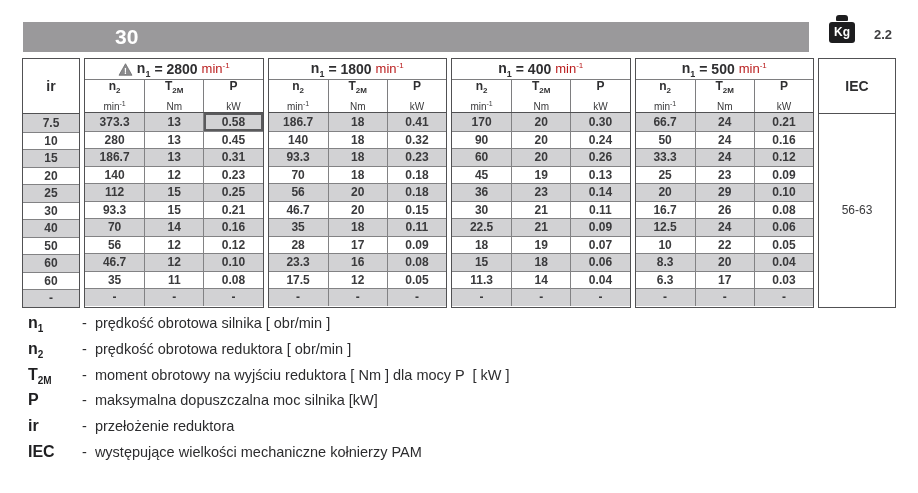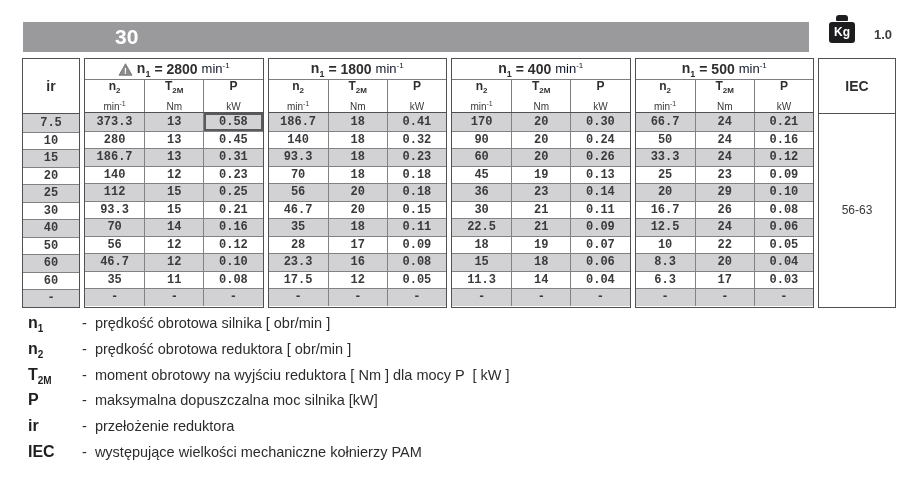--- a/index.html
+++ b/index.html
@@ -31,32 +31,32 @@
 
   .ir-head { height:55px; border-bottom:1px solid #515153; display:flex; align-items:center;
              justify-content:center; font-weight:bold; font-size:14px; color:#2f2f31; }
 
   .group-title { height:21px; border-bottom:1px solid #7e7e80; display:flex; align-items:center;
                  justify-content:center; gap:4px; font-size:14px; color:#2f2f31; }
   .warn { display:flex; align-items:center; }
   .gt-sym b { font-size:14px; }
   .gt-sym sub { font-size:9px; font-weight:bold; }
   .gt-eq { font-weight:bold; }
-  .gt-unit { font-weight:normal; font-size:13px; color:#0f172a; }
+  .gt-unit { font-weight:normal; font-size:13px; color:#b91c1c; }
   .gt-unit sup { font-size:8px; }
 
   .subhead { height:33px; border-bottom:1px solid #515153; display:grid; grid-template-columns:1fr 1fr 1fr; }
   .sh-cell { display:flex; flex-direction:column; align-items:center; justify-content:center; }
   .sh-cell.vline { border-left:1px solid #7e7e80; }
   .sh-sym { font-size:12px; font-weight:bold; color:#2f2f31; line-height:13px; }
   .sh-sym sub { font-size:8px; font-weight:bold; }
   .sh-unit { font-size:10px; color:#39393b; line-height:11px; }
   .sh-unit sup { font-size:7px; }
 
-  .grid { display:grid; grid-template-columns:1fr 1fr 1fr; grid-auto-rows:17.5px;font-family:Liberation Mono, monospace; }
+  .grid { display:grid; grid-template-columns:1fr 1fr 1fr; grid-auto-rows:17.5px; }
   .ir-grid { grid-template-columns:1fr; }
   .cell { display:flex; align-items:center; justify-content:center;
           font-size:12px; font-weight:bold; color:#3a3a3c; }
   .cell.stripe { background:#d2d2d4; }
   .cell.vline { border-left:1px solid #828284; }
   .cell.hline { border-top:1px solid #828284; }
   .cell.hl { box-shadow: inset 0 0 0 2px #5a5a5c; }
 
   .iec-head { height:55px; border-bottom:1px solid #515153; display:flex; align-items:center;
               justify-content:center; font-weight:bold; font-size:14px; color:#2f2f31; }
@@ -74,21 +74,21 @@
 <body>
 
 <div class="page">
   <div class="header-bar">
     <div class="model">30</div>
   </div>
   <div class="kg-icon">
     <div class="kg-knob"></div>
     <div class="kg-body">Kg</div>
   </div>
-  <div class="weight-value">1.0</div>
+  <div class="weight-value">2.2</div>
 
   <div class="tbl">
       <div class="box ir-box">
         <div class="ir-head">ir</div>
         <div class="grid ir-grid">
           <div class="cell stripe">7.5</div>
           <div class="cell hline">10</div>
           <div class="cell stripe hline">15</div>
           <div class="cell hline">20</div>
           <div class="cell stripe hline">25</div>

